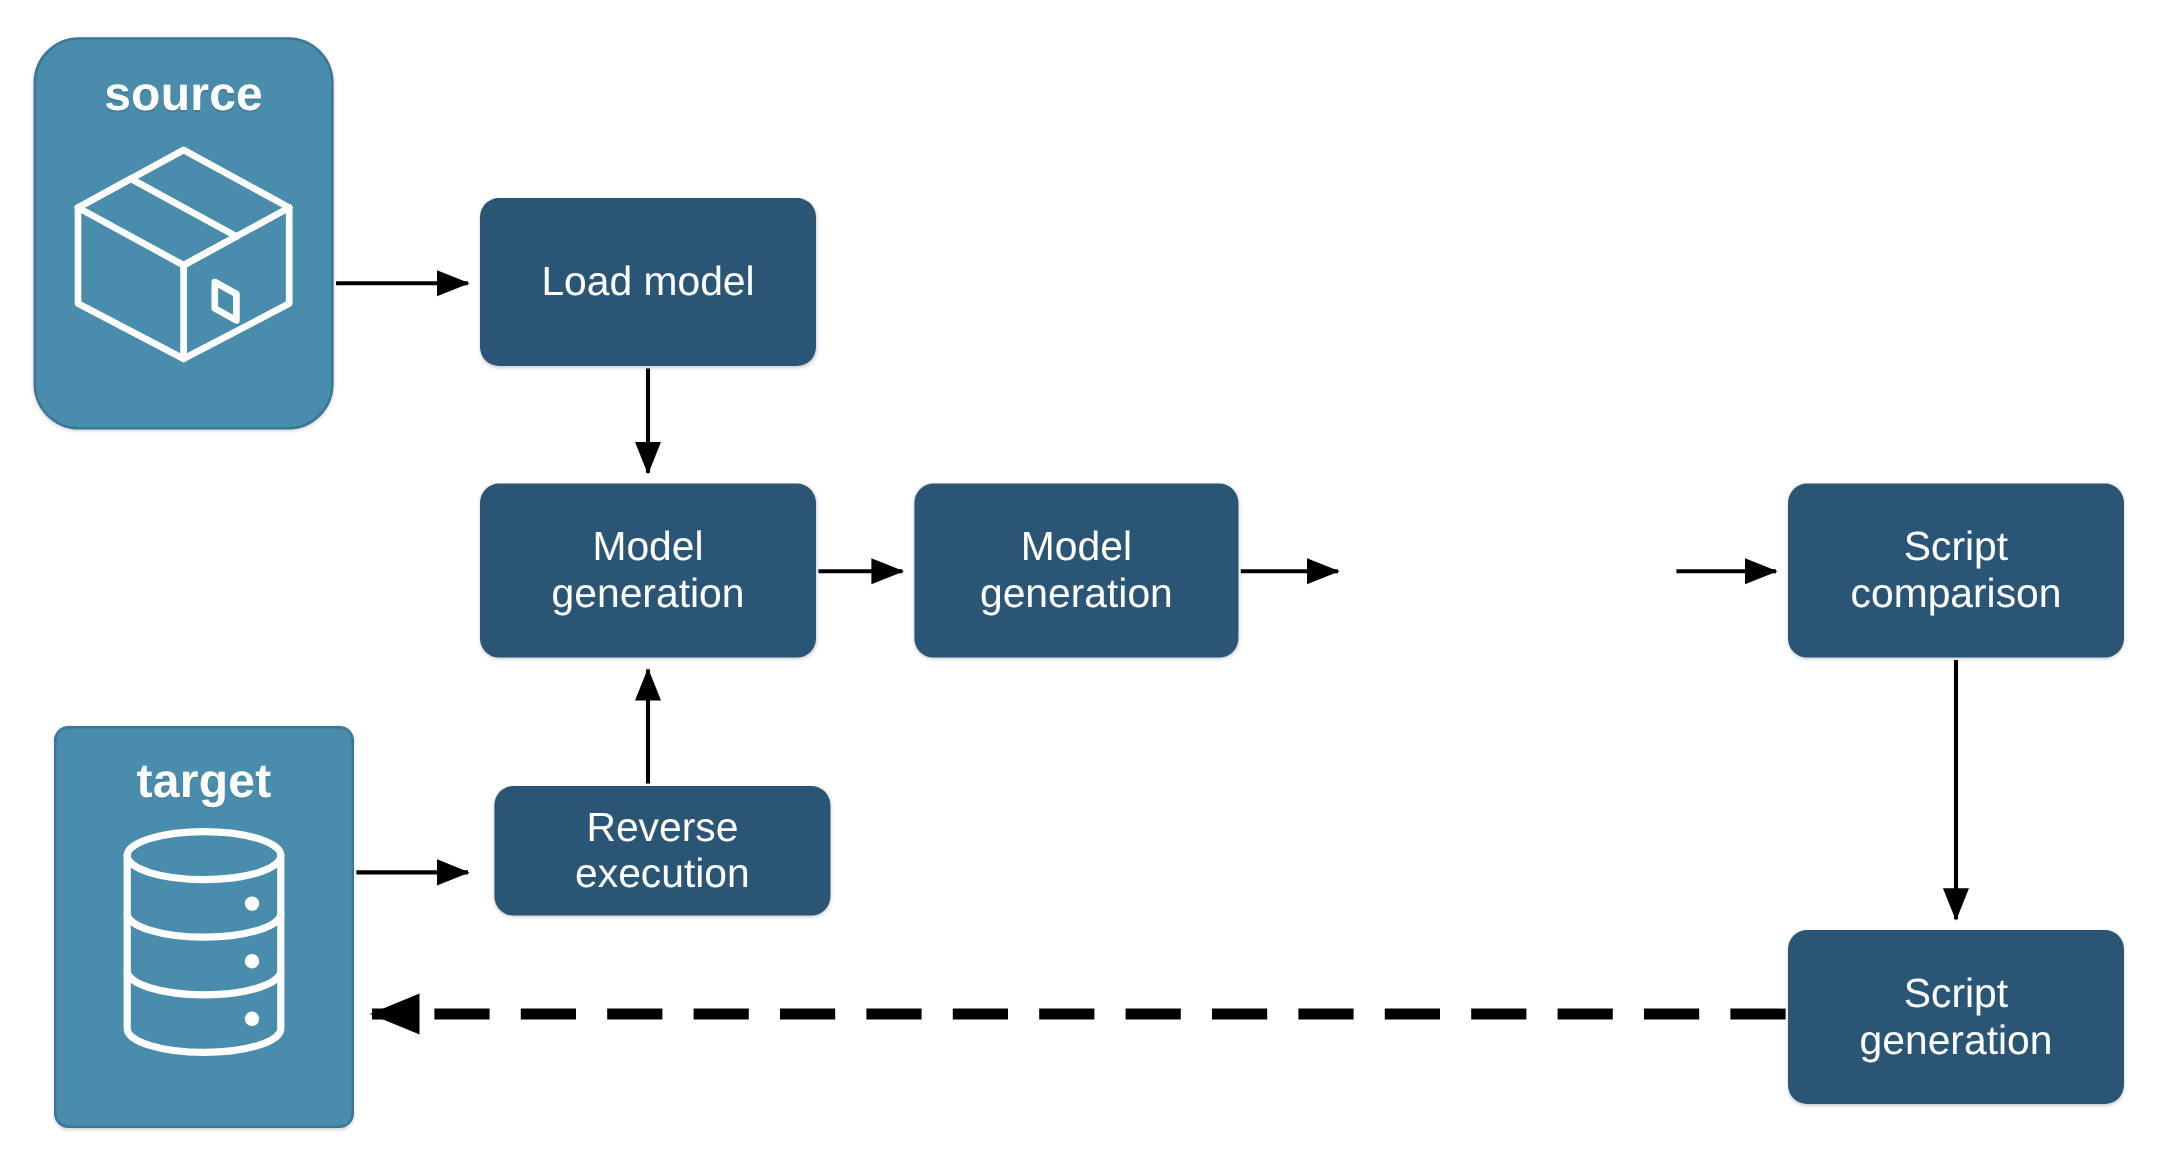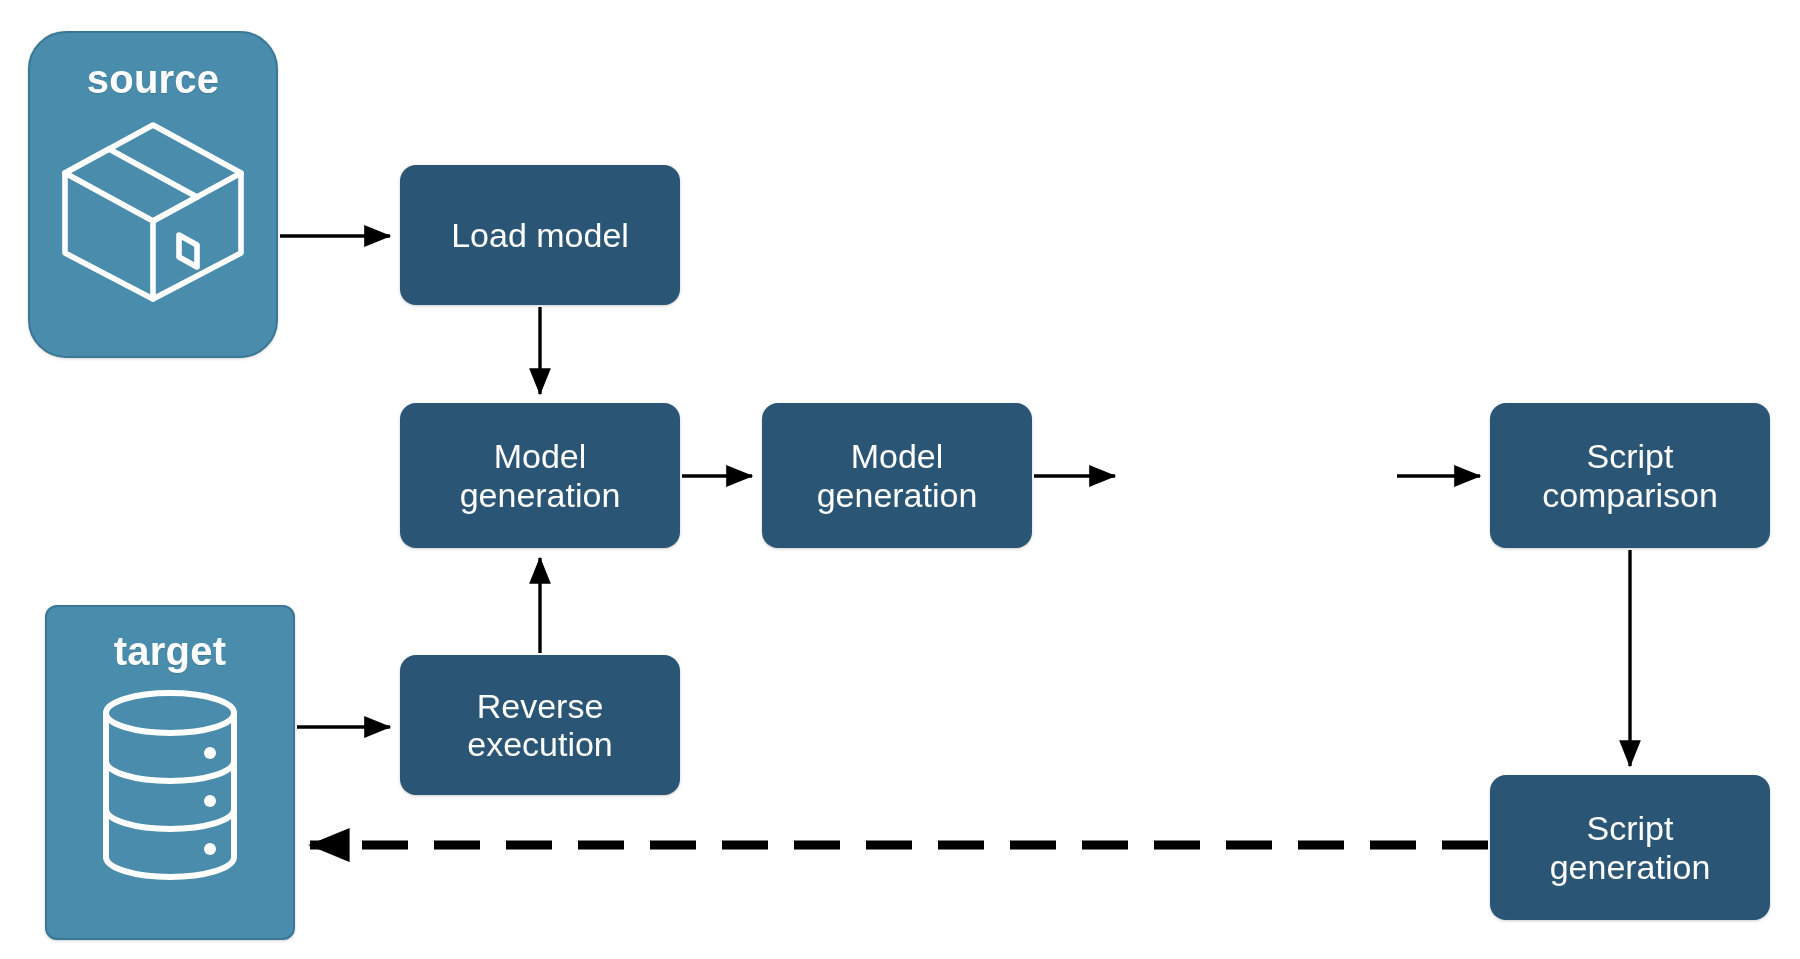--- a/index.html
+++ b/index.html
@@ -40,21 +40,21 @@
     color:#ffffff;
     font-size:34px;line-height:1.12;
     padding:8px 14px;
     box-shadow:0 1px 3px rgba(0,0,0,.20);
   }
   #node-load-model        {left:400px; top:165px; width:280px; height:140px;}
   #node-model-comparison  {left:400px; top:403px; width:280px; height:145px;}
   #node-model-differences {left:762px; top:403px; width:270px; height:145px;}
   #node-deployment-plan   {left:1125px;top:403px; width:270px; height:145px;}
   #node-script-generation {left:1490px;top:403px; width:280px; height:145px;}
-  #node-reverse-engineer  {left:400px; top:655px; width:280px; height:140px;text-align:center;}
+  #node-reverse-engineer  {left:412px; top:655px; width:280px; height:108px;text-align:center;}
   #node-script-execution  {left:1490px;top:775px; width:280px; height:145px;}
 </style>
 </head>
 <body>
 
 <div id="canvas">
 
   <svg class="svg-layer" viewBox="0 0 1800 959">
     <defs>
       <marker id="arrow" markerWidth="9" markerHeight="9" refX="7.6" refY="3.2" orient="auto" markerUnits="strokeWidth">

